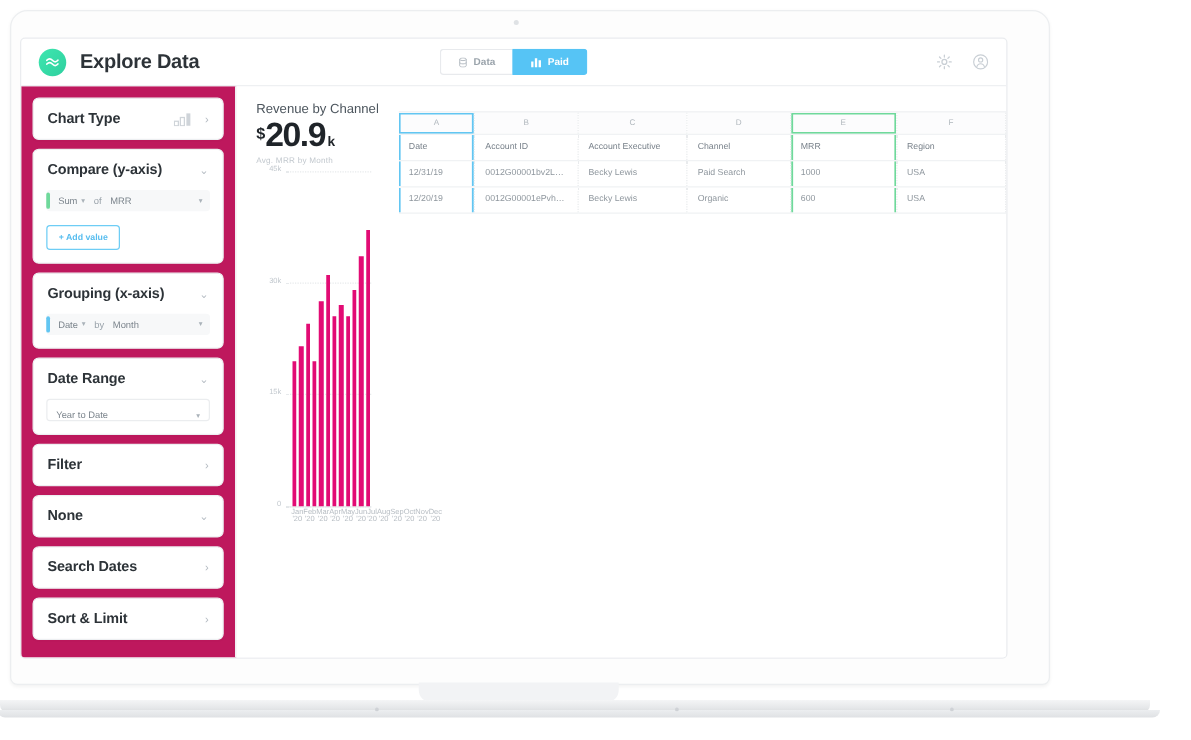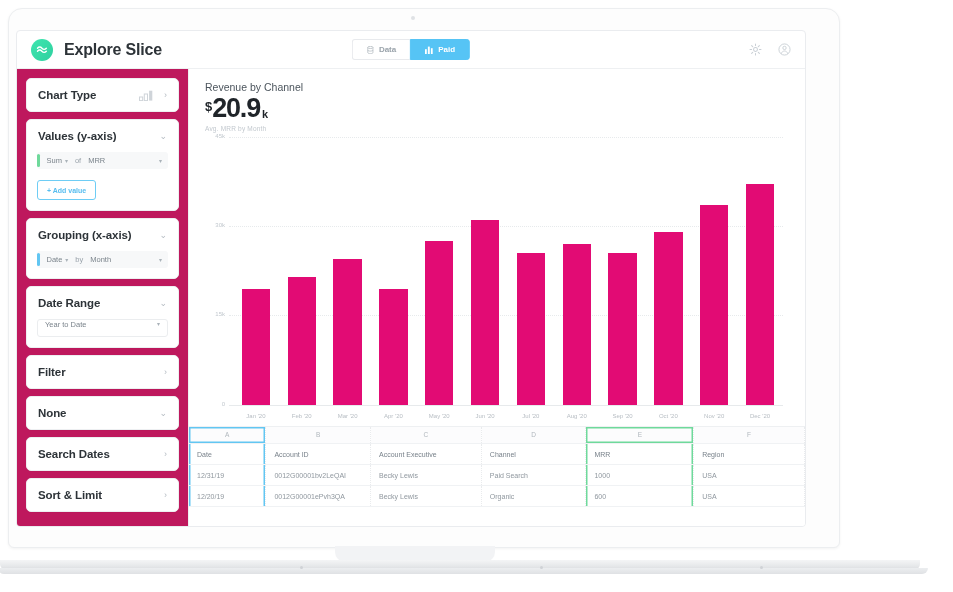--- a/index.html
+++ b/index.html
@@ -108,27 +108,27 @@
   .pill-mid{font-size:7.5px;color:#9aa3ab;margin:0 7px;}
   .pill-field{flex:1;font-size:7.5px;color:#7b848c;}
   .mini-caret{font-size:6px;color:#aab2b9;}
 
   .add-btn{
     margin-top:11px;display:inline-flex;align-items:center;justify-content:center;
     height:18px;padding:0 9px;border:1px solid #6ecdf5;border-radius:3px;
     background:#fff;color:#57bdef;font-size:7px;font-weight:600;
   }
   .select{
-    display:flex;align-items:flex-start;height:18px;border:1px solid #ebedef;border-radius:3px;
+    display:flex;align-items:flex-end;height:18px;border:1px solid #ebedef;border-radius:3px;
     padding:0 7px;box-sizing:border-box;background:#fff;
   }
   .select .v{font-size:7.5px;color:#7b848c;flex:1;}
 
   
-  .main{flex:1;display:flex;flex-direction:column;min-width:0;background:#fff;}
+  .main{flex:1;display:flex;flex-direction:row;min-width:0;background:#fff;}
   .chart-pane{padding:12px 16px 0 16px;box-sizing:border-box;flex:none;}
   .chart-title{font-size:10.5px;color:#4c555d;font-weight:400;}
   .big-num{display:flex;align-items:flex-start;margin-top:3px;}
   .big-cur{font-size:13px;font-weight:800;color:#1f2429;line-height:1;margin-top:4px;}
   .big-val{font-size:27px;font-weight:800;color:#1f2429;line-height:.95;letter-spacing:-1.2px;}
   .big-suf{font-size:11px;font-weight:700;color:#1f2429;align-self:flex-end;margin-bottom:2px;margin-left:2px;}
   .sub-cap{font-size:6.5px;color:#c2c8ce;margin-top:3px;letter-spacing:.2px;}
 
   
   .plot{position:relative;margin-top:6px;height:268px;}
@@ -179,21 +179,21 @@
 
   <div class="app">
 
     <div class="app-header">
       <div class="logo">
         <svg width="15" height="15" viewBox="0 0 15 15">
           <path d="M2.5 6.2c1.4-1.6 3-1.6 4.4 0s3 1.6 4.4 0" stroke="#ffffff" stroke-width="1.4" fill="none" stroke-linecap="round"></path>
           <path d="M2.5 9.2c1.4-1.6 3-1.6 4.4 0s3 1.6 4.4 0" stroke="#ffffff" stroke-width="1.4" fill="none" stroke-linecap="round"></path>
         </svg>
       </div>
-      <div class="app-title">Explore Slice</div>
+      <div class="app-title">Explore Data</div>
 
       <div class="seg">
         <div class="seg-btn">
           <span>
             <svg width="7" height="8" viewBox="0 0 7 8">
               <ellipse cx="3.5" cy="1.4" rx="2.6" ry="1.1" fill="none" stroke="#b4bbc2" stroke-width=".8"></ellipse>
               <path d="M.9 1.4v5.2c0 .6 1.2 1.1 2.6 1.1s2.6-.5 2.6-1.1V1.4" fill="none" stroke="#b4bbc2" stroke-width=".8"></path>
               <path d="M.9 4c0 .6 1.2 1.1 2.6 1.1S6.1 4.6 6.1 4" fill="none" stroke="#b4bbc2" stroke-width=".8"></path>
             </svg>
           </span>
@@ -244,21 +244,21 @@
                 <rect x="5.3" y="4" width="3.2" height="6.6" fill="none" stroke="#cfd4d9" stroke-width="1"></rect>
                 <rect x="10.1" y="0.7" width="3.2" height="9.9" fill="#cfd4d9"></rect>
               </svg>
             </span>
             <span class="chev">›</span>
           </div>
         </div>
 
         <div class="card">
           <div class="card-head">
-            <span class="card-title">Values (y-axis)</span>
+            <span class="card-title">Compare (y-axis)</span>
             <span class="spacer"></span>
             <span class="chev">⌄</span>
           </div>
           <div class="card-body">
             <div class="pill">
               <span class="pill-bar" style="background:#6fd99b"></span>
               <span class="pill-sel">
                 <span class="pill-txt">Sum</span>
                 <span class="mini-caret">▾</span>
               </span>

